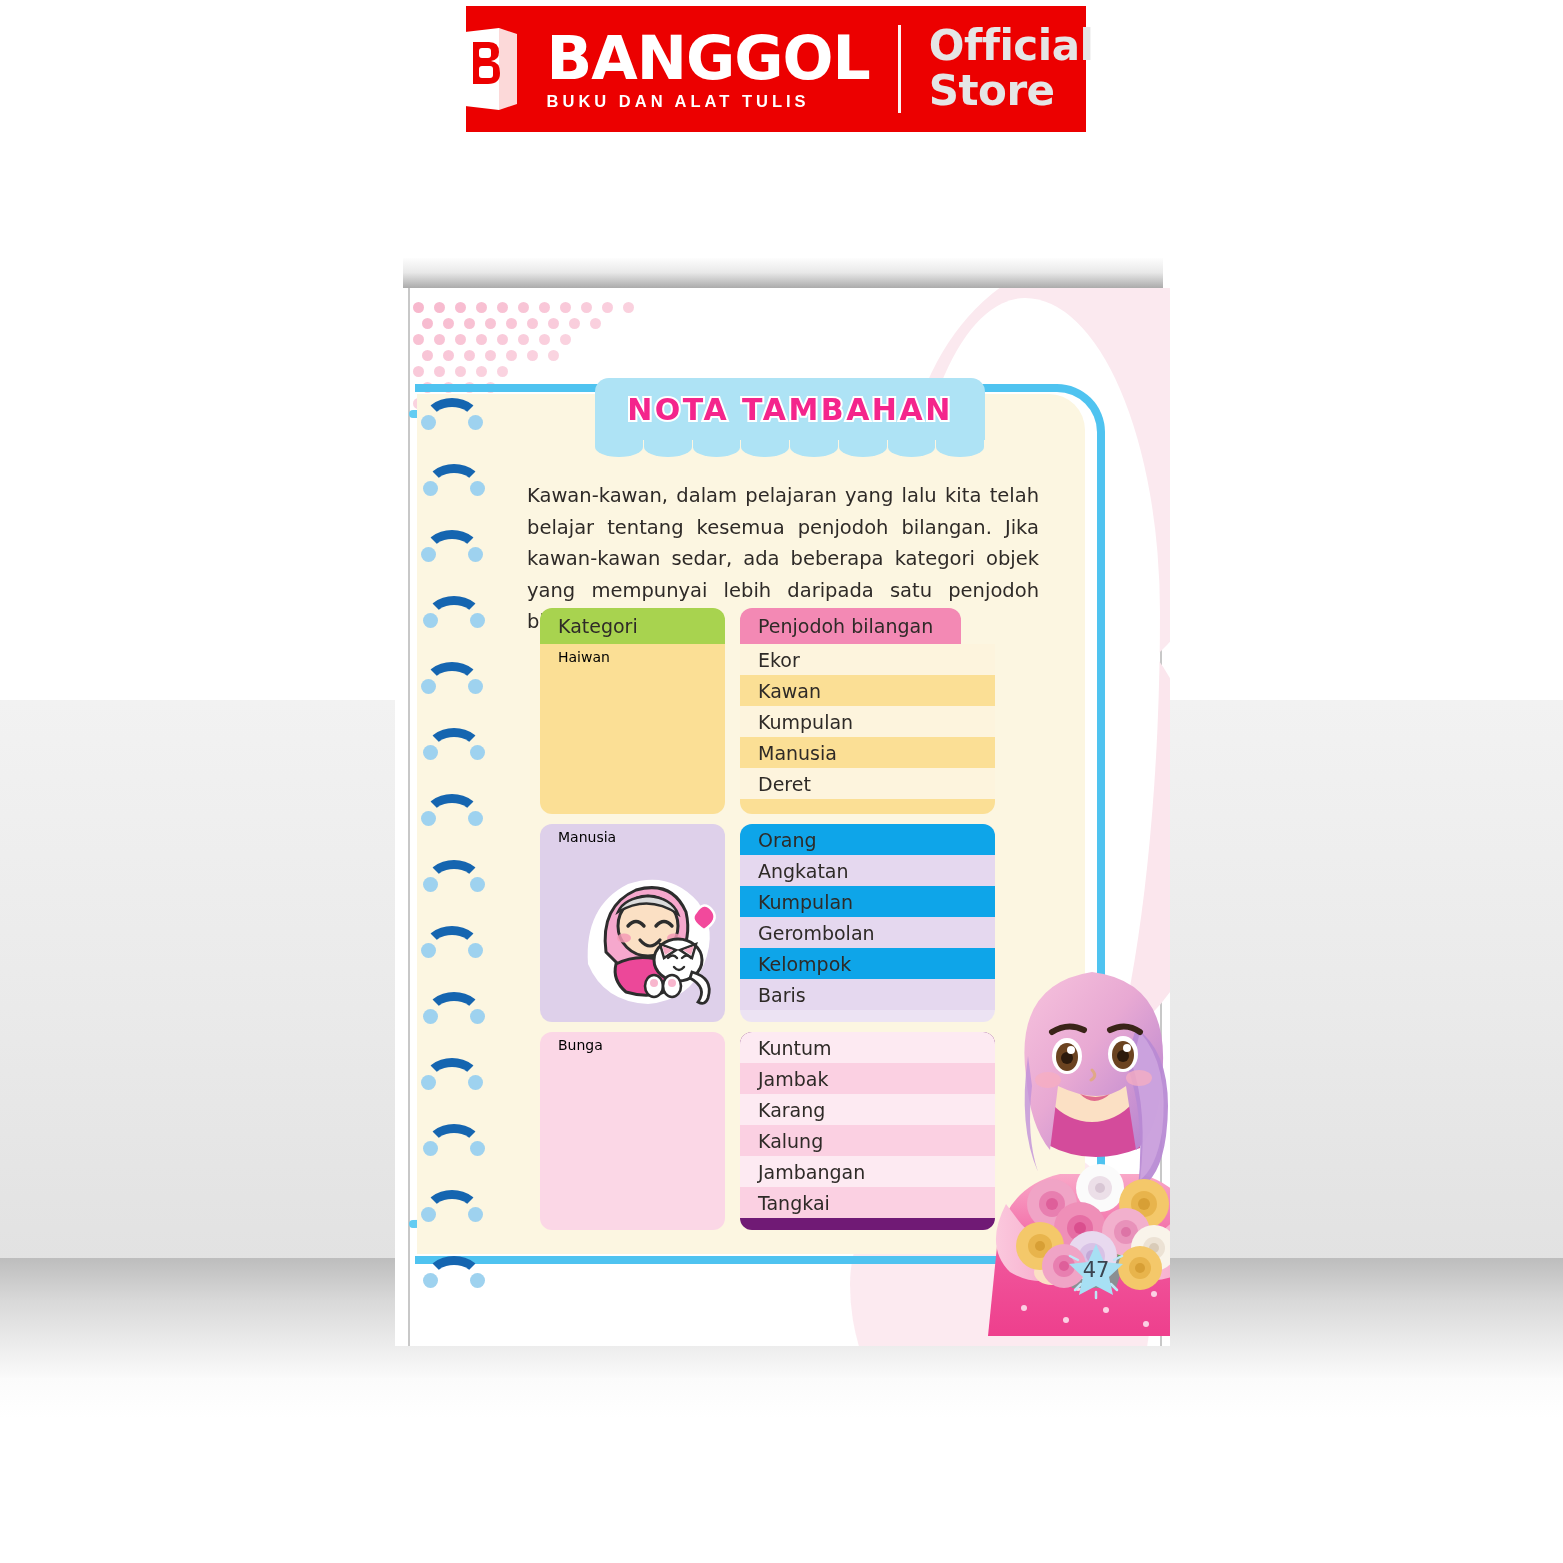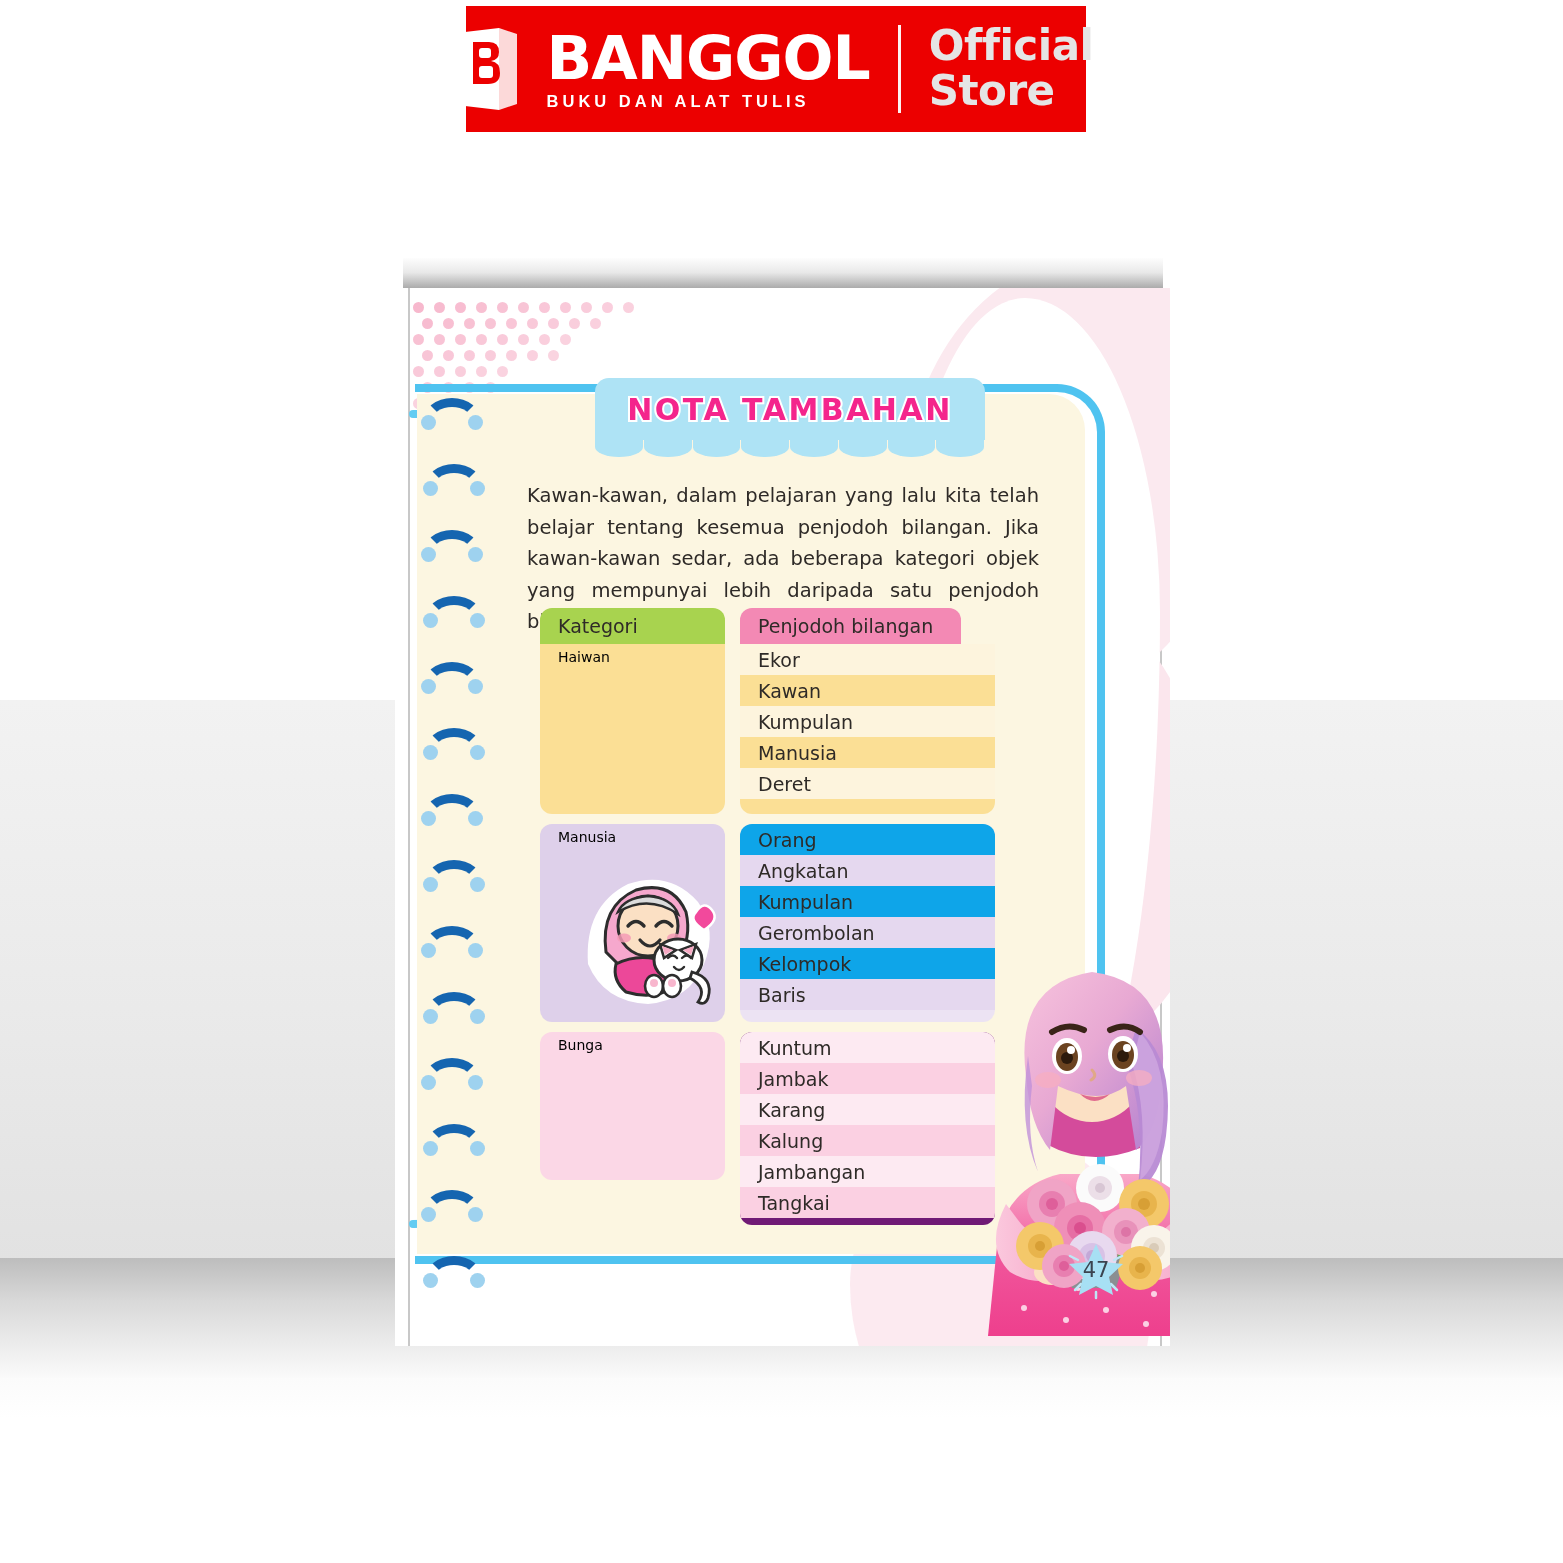--- a/index.html
+++ b/index.html
@@ -228,21 +228,21 @@
   .g-haiwan .cat-cell { background:#fbdf95; height: 170px; }
   .g-haiwan .pen-col  { background:#fbdf95; }
   .g-haiwan .pen-row.odd  { background:#fdf4dd; }
   .g-haiwan .pen-row.even { background:#fbdf95;text-align:center; }
   
   .g-manusia .cat-cell { background:#ded0ea; height: 198px; }
   .g-manusia .pen-col  { background:#ece3f3; }
   .g-manusia .pen-row.odd  { background:#0ea5e9; }
   .g-manusia .pen-row.even { background:#e5d8ef; }
   
-  .g-bunga .cat-cell { background:#fbd7e6; height: 148px; }
+  .g-bunga .cat-cell { background:#fbd7e6; height: 198px; }
   .g-bunga .pen-col  { background:#701a75; }
   .g-bunga .pen-row.odd  { background:#fdeaf2; }
   .g-bunga .pen-row.even { background:#fbd0e2; }
 
   
   .chibi { position: absolute; left: 42px; top: 44px; width: 140px; height: 142px; }
   .girl  { position: absolute; right: -70px; bottom: 10px; width: 300px; height: 400px; z-index: 8; }
 
   
   .page-num {

